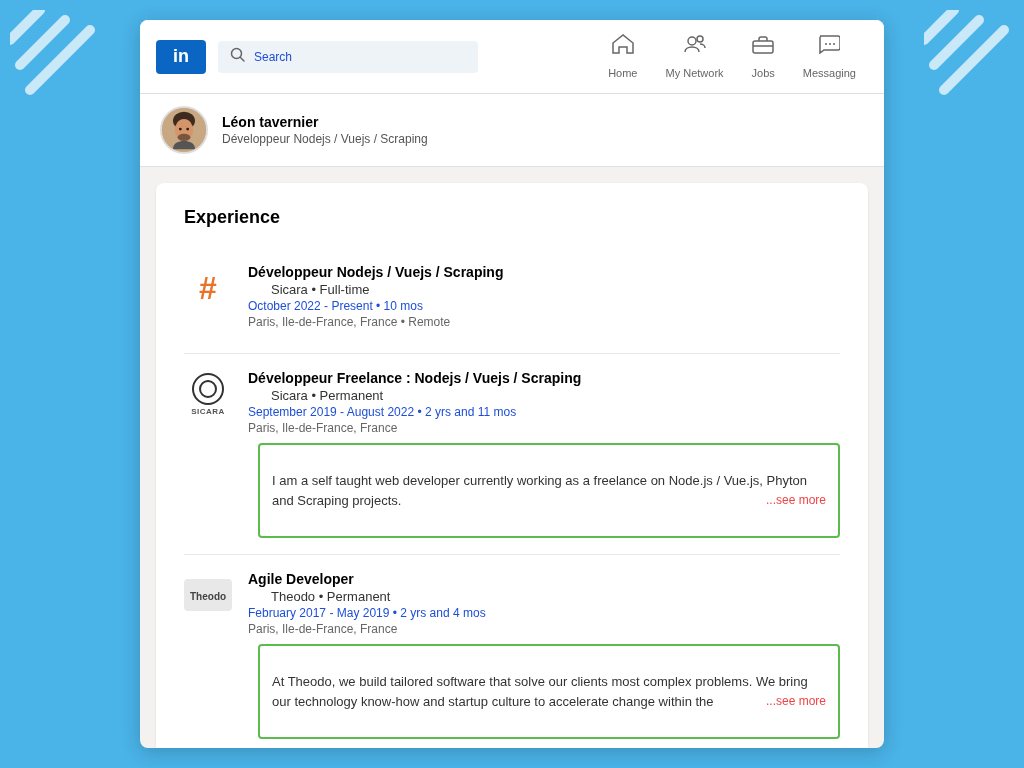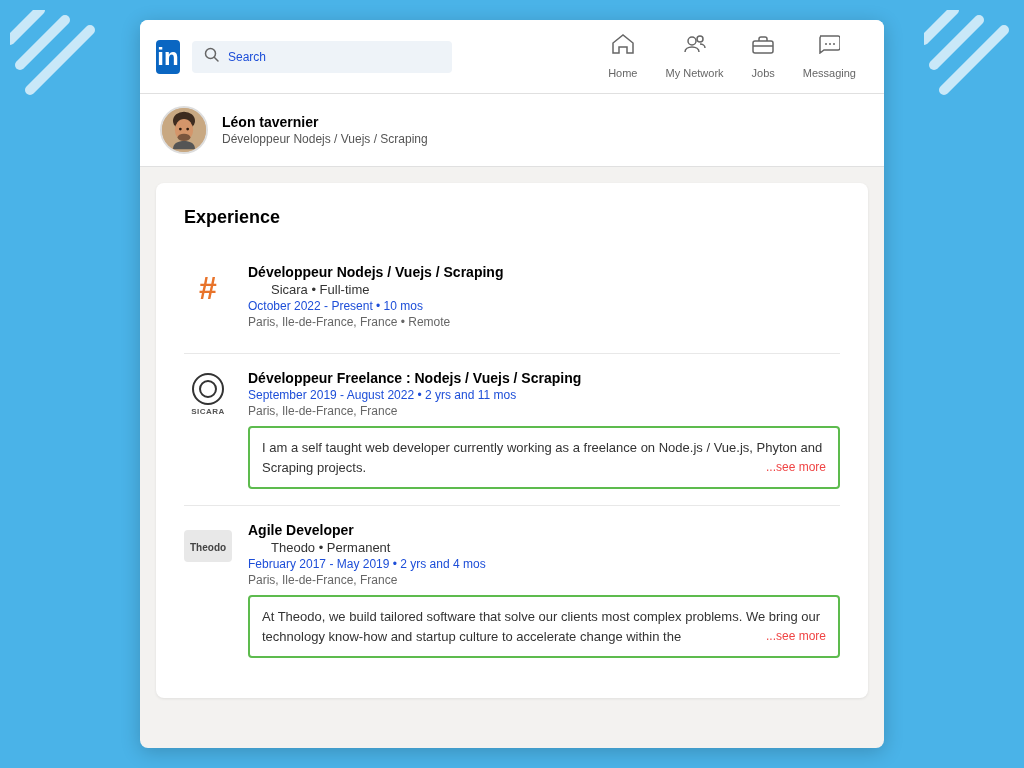--- a/index.html
+++ b/index.html
@@ -47,30 +47,30 @@
       background: #ffffff;
       padding: 10px 16px;
       display: flex;
       align-items: center;
       gap: 12px;
       border-bottom: 1px solid #e0e0e0;
       flex-shrink: 0;
     }
 
     .linkedin-logo {
-      width: 24px;
+      width: 50px;
       height: 34px;
       background: #0a66c2;
       border-radius: 4px;
       display: flex;
       align-items: center;
       justify-content: center;
       color: white;
       font-weight: bold;
-      font-size: 24px;
+      font-size: 18px;
       flex-shrink: 0;
     }
 
     .search-bar {
       display: flex;
       align-items: center;
       background: #eef3f8;
       border-radius: 4px;
       padding: 6px 12px;
       gap: 8px;
@@ -277,23 +277,24 @@
       color: #666;
       margin-bottom: 8px;
     }
 
     .exp-description {
       font-size: 13px;
       color: #333;
       line-height: 1.5;
       border: 2px solid #5dbb4e;
       border-radius: 4px;
-      padding: 10px 12px;
+      padding: 26px 12px;
       position: relative;
       background: #fff;
+      margin-left: 10px;
     }
 
     .see-more {
       color: #ef4444;
       font-size: 12px;
       float: right;
       cursor: pointer;
     }
 
     
@@ -426,20 +427,21 @@
         <div class="company-logo">
           <div class="sicara-logo">
             <div class="sicara-circle">
               <div class="sicara-inner"></div>
             </div>
             <span class="sicara-text">SICARA</span>
           </div>
         </div>
         <div class="exp-details">
           <div class="exp-title">Développeur Freelance : Nodejs / Vuejs / Scraping</div>
+          <div class="exp-company">Sicara • Permanent</div>
           <div class="exp-dates">September 2019 - August 2022 • 2 yrs and 11 mos</div>
           <div class="exp-location">Paris, Ile-de-France, France</div>
           <div class="exp-description">
             <span>I am a self taught web developer currently working as a freelance on Node.js / Vue.js, Phyton and Scraping projects.</span>
             <span class="see-more">...see more</span>
           </div>
         </div>
       </div>
 
       <div class="experience-item">

